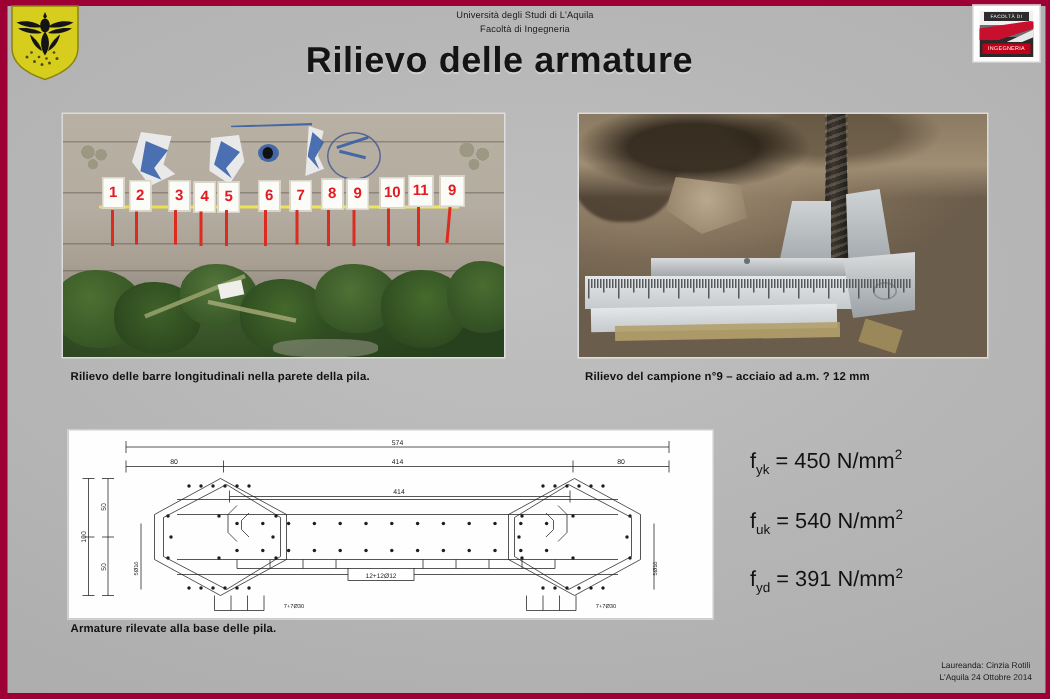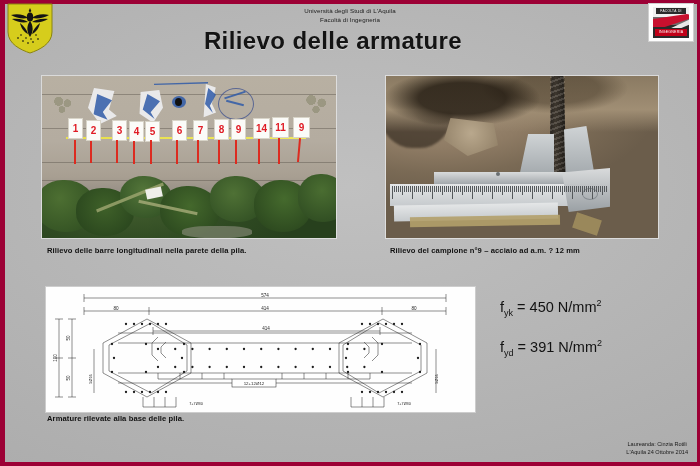--- a/index.html
+++ b/index.html
@@ -202,21 +202,21 @@
 
     <div class="tag" style="left:26px;top:42px">1</div>
     <div class="tag" style="left:44px;top:44px">2</div>
     <div class="tag" style="left:70px;top:44px">3</div>
     <div class="tag" style="left:87px;top:45px">4</div>
     <div class="tag" style="left:103px;top:45px">5</div>
     <div class="tag" style="left:130px;top:44px">6</div>
     <div class="tag" style="left:151px;top:44px">7</div>
     <div class="tag" style="left:172px;top:43px">8</div>
     <div class="tag" style="left:189px;top:43px">9</div>
-    <div class="tag t2" style="left:211px;top:42px">14</div>
+    <div class="tag t2" style="left:211px;top:42px">10</div>
     <div class="tag t2" style="left:230px;top:41px">11</div>
     <div class="tag t2" style="left:251px;top:41px">9</div>
 
     <div class="rebar-mark" style="left:32px;top:64px;height:24px"></div>
     <div class="rebar-mark" style="left:48px;top:65px;height:22px"></div>
     <div class="rebar-mark" style="left:74px;top:64px;height:23px"></div>
     <div class="rebar-mark" style="left:91px;top:65px;height:23px"></div>
     <div class="rebar-mark" style="left:108px;top:64px;height:24px"></div>
     <div class="rebar-mark" style="left:134px;top:64px;height:24px"></div>
     <div class="rebar-mark" style="left:155px;top:64px;height:23px"></div>
@@ -471,20 +471,26 @@
   <div class="caption" id="cap-draw">Armature rilevate alla base delle pila.</div>
 
   <div id="formulas">
     <div class="formula">
       <span>f</span><sub>yk</sub>
       <span>=</span>
       <span>450</span>
       <span>N/mm</span><sup>2</sup>
     </div>
     <div class="formula">
+      <span>f</span><sub>uk</sub>
+      <span>=</span>
+      <span>540</span>
+      <span>N/mm</span><sup>2</sup>
+    </div>
+    <div class="formula">
       <span>f</span><sub>yd</sub>
       <span>=</span>
       <span>391</span>
       <span>N/mm</span><sup>2</sup>
     </div>
   </div>
 
   <div id="drawing">
     <svg width="427" height="123" viewBox="0 0 427 123" aria-hidden="true">
       <g stroke="#1d1d1d" fill="none" stroke-width="0.5">

